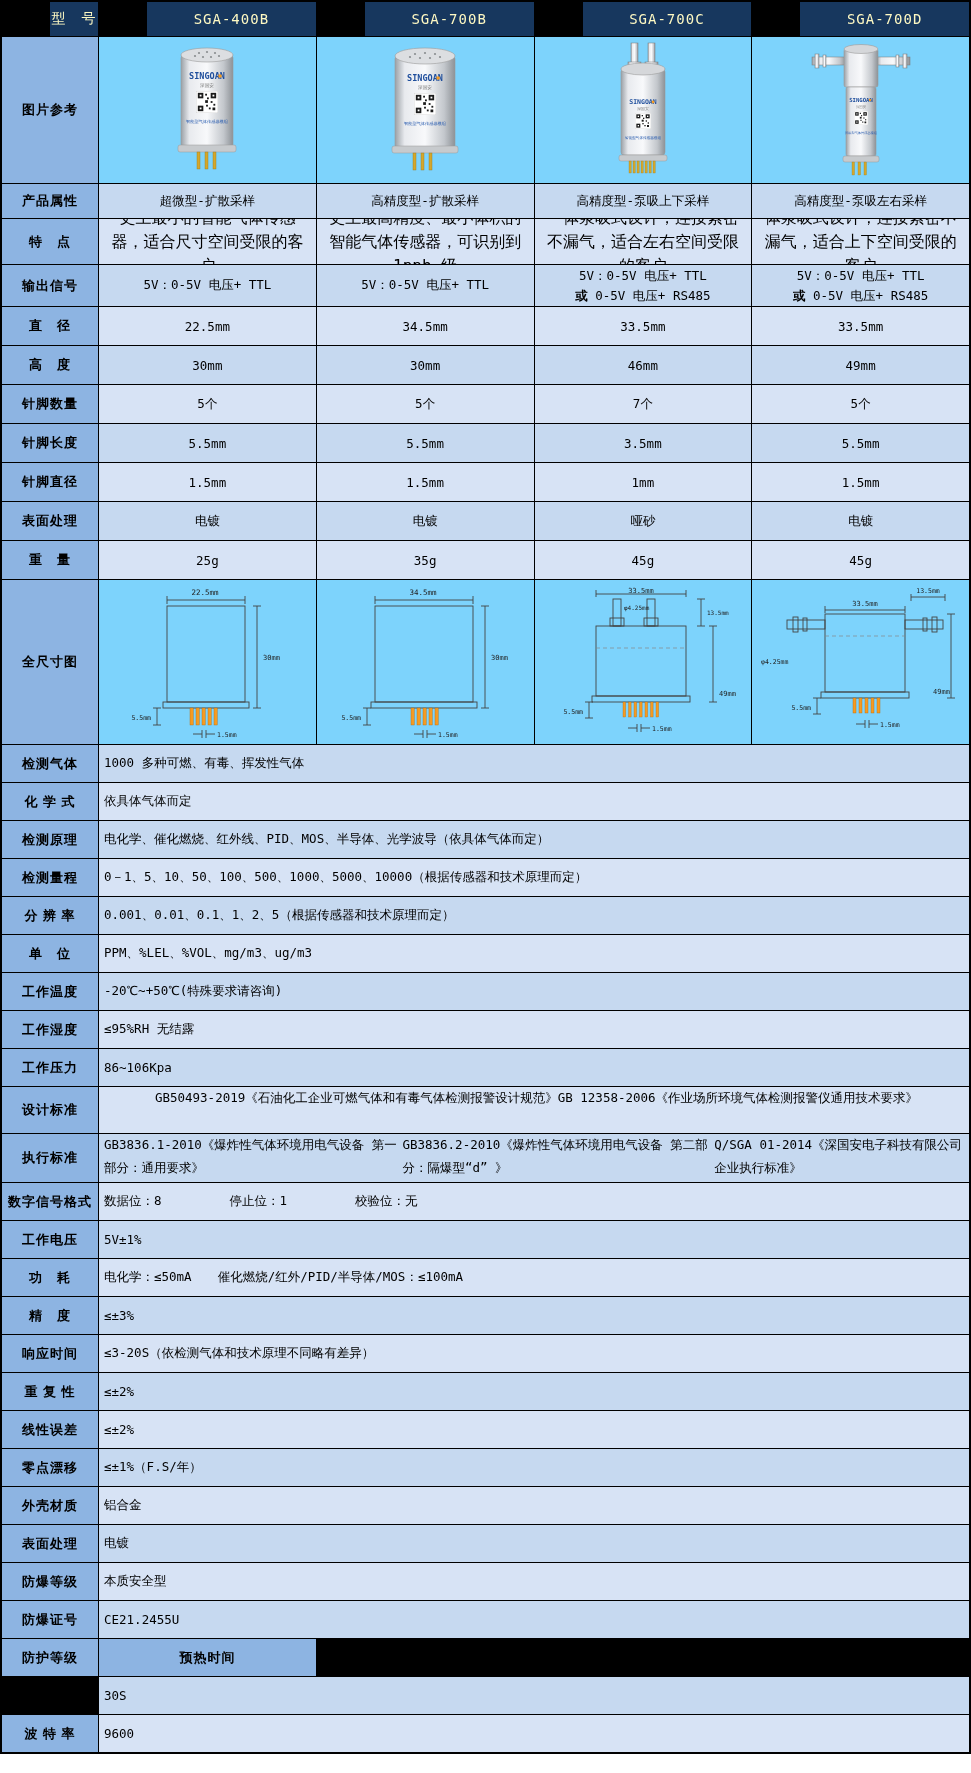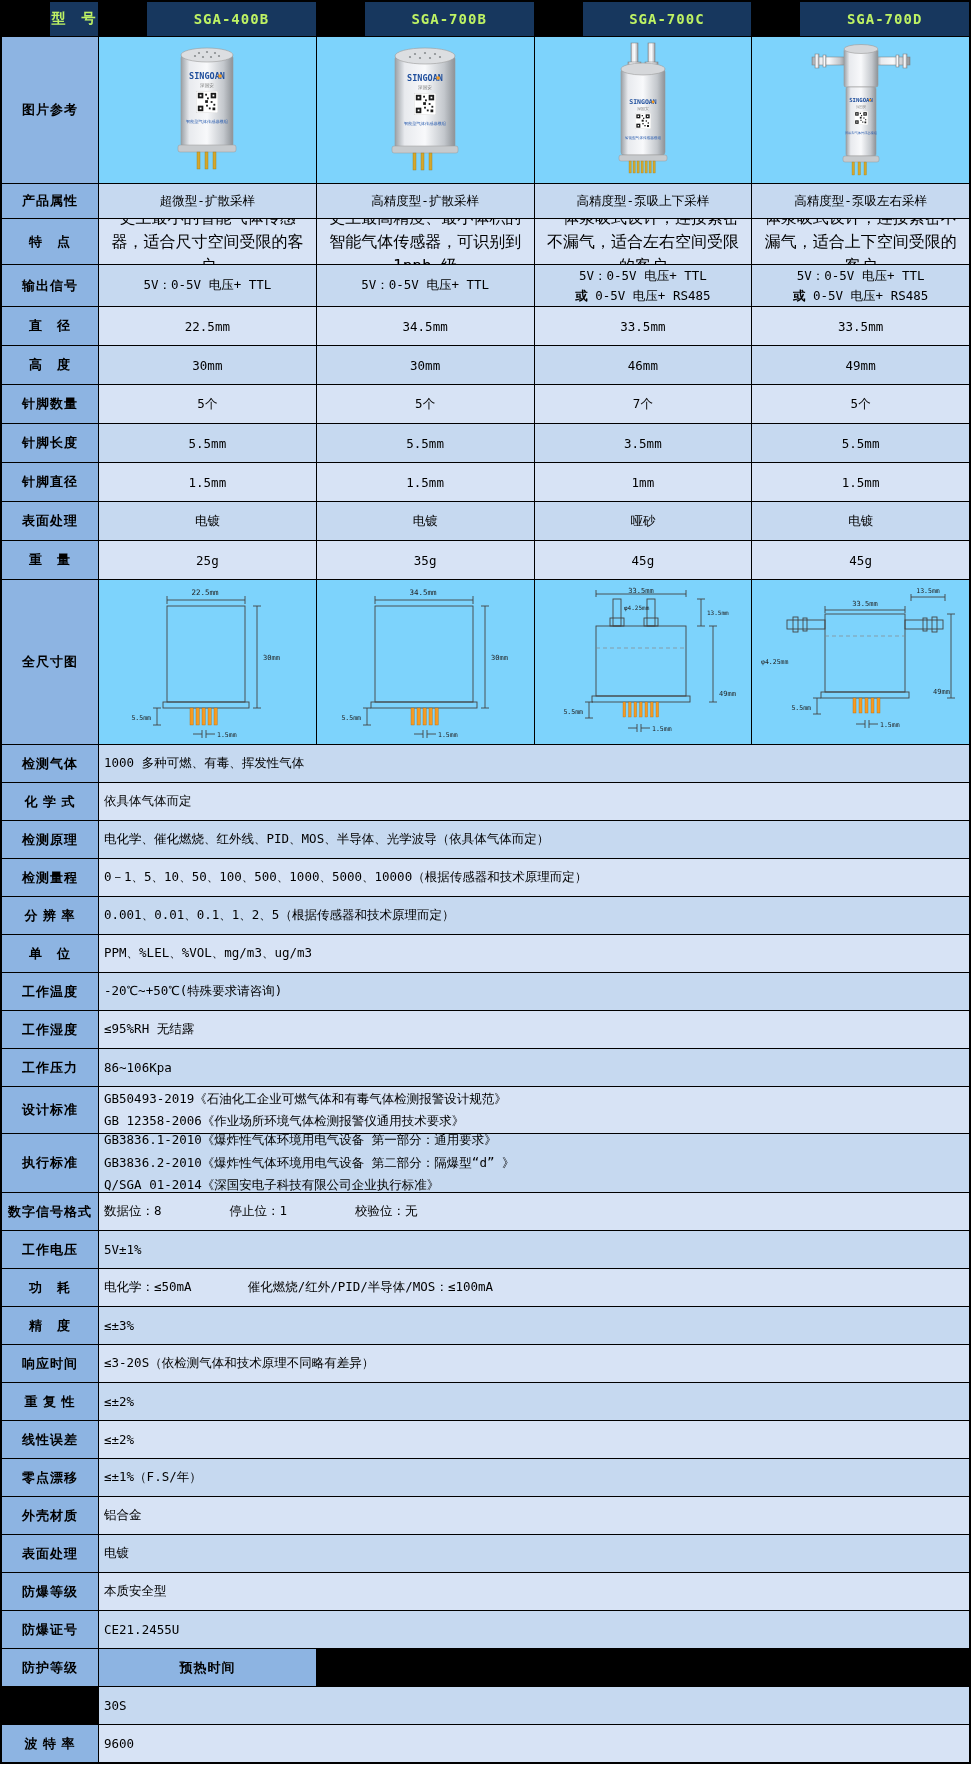--- a/index.html
+++ b/index.html
@@ -1,33 +1,33 @@
 <!DOCTYPE html>
 <html><head>
 <meta charset="utf-8">
 <style>
   html,body{margin:0;padding:0;background:#fff;}
   body{width:971px;font-family:"Liberation Sans","DejaVu Sans",sans-serif;color:#000;}
   .tbl{display:grid;grid-template-columns:96px 1fr 1fr 1fr 1fr;gap:1px;background:#000;border:2px solid #000;width:967px;}
   .cell{display:flex;align-items:center;justify-content:center;box-sizing:border-box;overflow:hidden;}
   .lbl{background:#8DB4E2;font-weight:bold;font-size:13px;text-align:center;letter-spacing:1px;}
-  .hdr{background:#17375E;color:#bef264;font-weight:bold;font-size:14px;
+  .hdr{background:#17375E;color:#fef9c3;font-weight:normal;font-size:14px;
        font-family:"DejaVu Sans Mono","Liberation Sans",monospace;letter-spacing:1px;margin-left:48px;}
   .val{font-size:12.5px;text-align:center;padding:2px 4px;
        font-family:"DejaVu Sans Mono","Liberation Sans",sans-serif;}
   .a{background:#C6D9F0;} .b{background:#D7E3F5;} .white{background:#7dd3fc;}
   .stack{flex-direction:column;line-height:1.55;}
   .specv{justify-content:flex-start;text-align:left;padding-left:5px;font-size:12.5px;
          font-family:"DejaVu Sans Mono","Liberation Sans",sans-serif;}
-  .lines{flex-direction:column;align-items:flex-start;justify-content:center;line-height:1.8;}
+  .lines{flex-direction:row;align-items:flex-start;justify-content:center;line-height:1.8;}
   .parts{gap:68px;}
-  .parts2{gap:56px;}
+  .parts2{gap:26px;}
   .rh0{height:34px}.rh1{height:146px}.rh2{height:34px}.rh3{height:45px}.rh4{height:41px}
   .rh5{height:38px}.rh6{height:164px}
-  .rhS{height:37px}.rhD{height:46px}.rhE{height:58px}
+  .rhS{height:37px}.rhD{height:46px}.rhE{height:48px}
   .feat{font-size:16px;line-height:1.5;padding:14px 5px;text-align:center;}
   svg text{font-family:"DejaVu Sans Mono","Liberation Sans",monospace;}
   .dimwrap{align-items:flex-start;padding-top:4px;}
 </style>
 </head>
 <body>
 
 <svg width="0" height="0" style="position:absolute">
   <defs>
     <linearGradient id="gmet" x1="0" y1="0" x2="1" y2="0">

